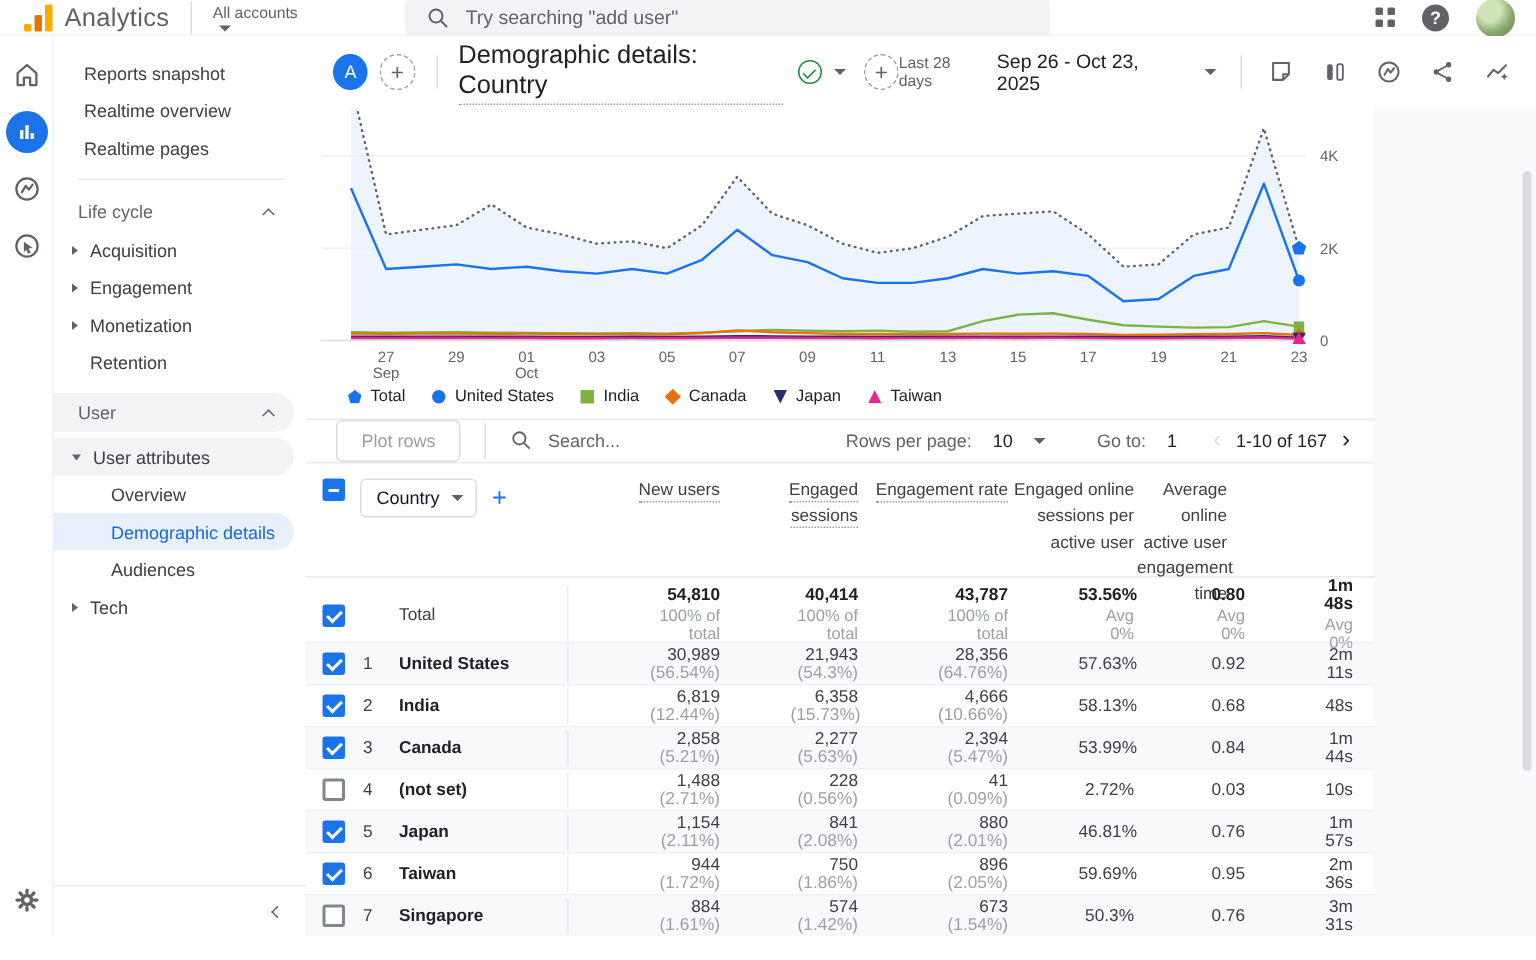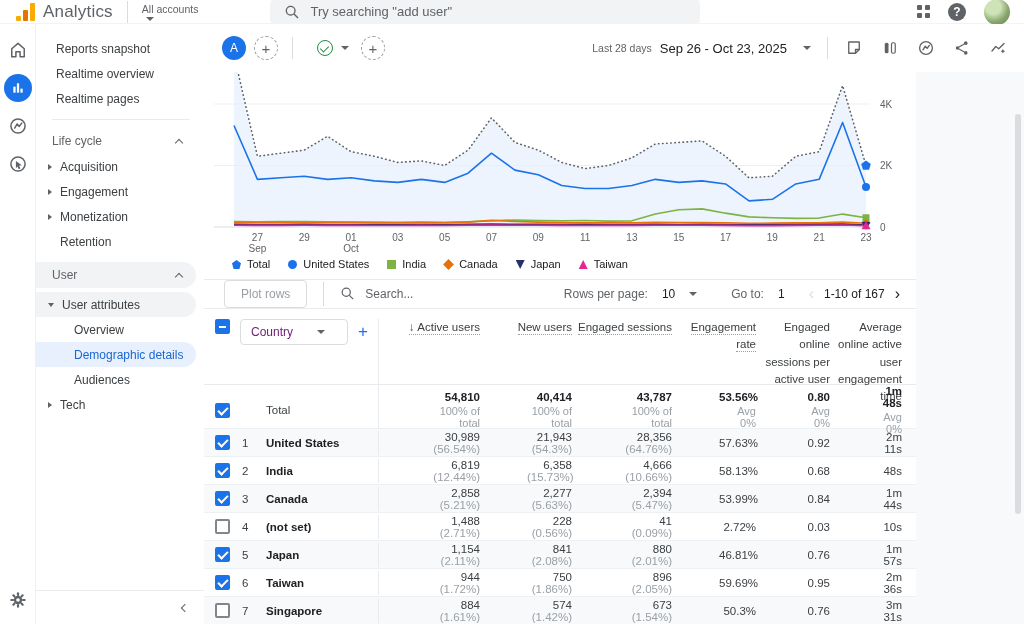--- a/index.html
+++ b/index.html
@@ -118,22 +118,22 @@
   .ghead { align-items:start; padding-top:10px; height:76px; border-top:1px solid #e8eaed; }
   .cbx { width:15px; height:15px; border:2px solid #80868b; border-radius:2px; display:inline-block;
     position:relative; cursor:pointer; background:#fff; }
   .cbx.on { background:#1a73e8; border-color:#1a73e8; }
   .cbx.on::after { content:""; position:absolute; left:3px; top:0; width:4px; height:8px;
     border:solid #fff; border-width:0 2px 2px 0; transform:rotate(45deg); }
   .cbx.ind { background:#1a73e8; border-color:#1a73e8; }
   .cbx.ind::after { content:""; position:absolute; left:2px; top:4.5px; width:7px; height:2px; background:#fff; }
   .ck { display:flex; justify-content:center; }
   .dimsel { grid-column:2/4; display:flex; align-items:center; gap:10px; }
-  .dimbtn { border:1px solid #dadce0; border-radius:4px; padding:5px 22px 5px 10px; display:flex;
-    align-items:center; gap:24px; font-size:12px; color:#701a75; cursor:pointer; background:#fff; }
+  .dimbtn { border:1px solid #dadce0; border-radius:4px; padding:5px 8px 5px 10px; display:flex;
+    align-items:center; gap:8px; font-size:12px; color:#0f172a; cursor:pointer; background:#fff; }
   .addcol { color:#1a73e8; font-size:17px; cursor:pointer; }
   .mhead { text-align:right; color:#3c4043; font-size:11.5px; line-height:1.5; padding-right:2px; cursor:pointer; }
   .mhead .lbl { border-bottom:1px dotted #9aa0a6; padding-bottom:1px; }
   .mhead.nosort .lbl { border-bottom:none; }
   .mhead:last-child { padding-right:14px; }
   .firstmetric { border-left:1px solid #e8eaed; }
   .ghead .firstmetric { height:76px; padding-top:0; }
   .grow > .mcell:nth-child(4), .ghead > .mhead:nth-child(3) { }
   .trow { height:28px; border-top:1px solid #eef1f3; }
   .trow.alt { background:#f8f9fa; }
@@ -287,20 +287,21 @@
     <div class="sidebar-bottom">
       <span class="chev left"></span>
     </div>
   </aside>
 
   <main class="main">
     <div class="rephdr">
       <span class="chipA">A</span>
       <span class="chip-plus">+</span>
       <span class="vdiv"></span>
+      <span class="rtitle">Demographic details: Country</span>
       <span class="okbadge"></span>
       <span class="caret-dn"></span>
       <span class="chip-plus" style="margin-left:12px">+</span>
       <span class="datebox">
         <span class="preset">Last 28 days</span>
         <span class="range">Sep 26 - Oct 23, 2025</span>
         <span class="caret-dn"></span>
       </span>
       <div class="hdricons">
         <span class="vdiv"></span>
@@ -438,21 +439,20 @@
             <span class="ck">
                 <span class="cbx ind"></span>
               </span>
             <span class="dimsel">
               <span class="dimbtn">
                 <span>Country</span>
                 <span class="caret-dn"></span>
               </span>
               <span class="addcol">+</span>
             </span>
-            <span class="mhead firstmetric"><span class="lbl"><span>↓</span> <span>Active users</span></span></span>
             <span class="mhead"><span class="lbl">New users</span></span>
             <span class="mhead"><span class="lbl">Engaged sessions</span></span>
             <span class="mhead"><span class="lbl">Engagement rate</span></span>
             <span class="mhead nosort"><span class="lbl">Engaged online sessions per active user</span></span>
             <span class="mhead nosort"><span class="lbl">Average online active user engagement time</span></span>
           </div>
 
           <div class="grow totalrow" id="totalrow">
             <span class="ck">
                 <span class="cbx on"></span>

